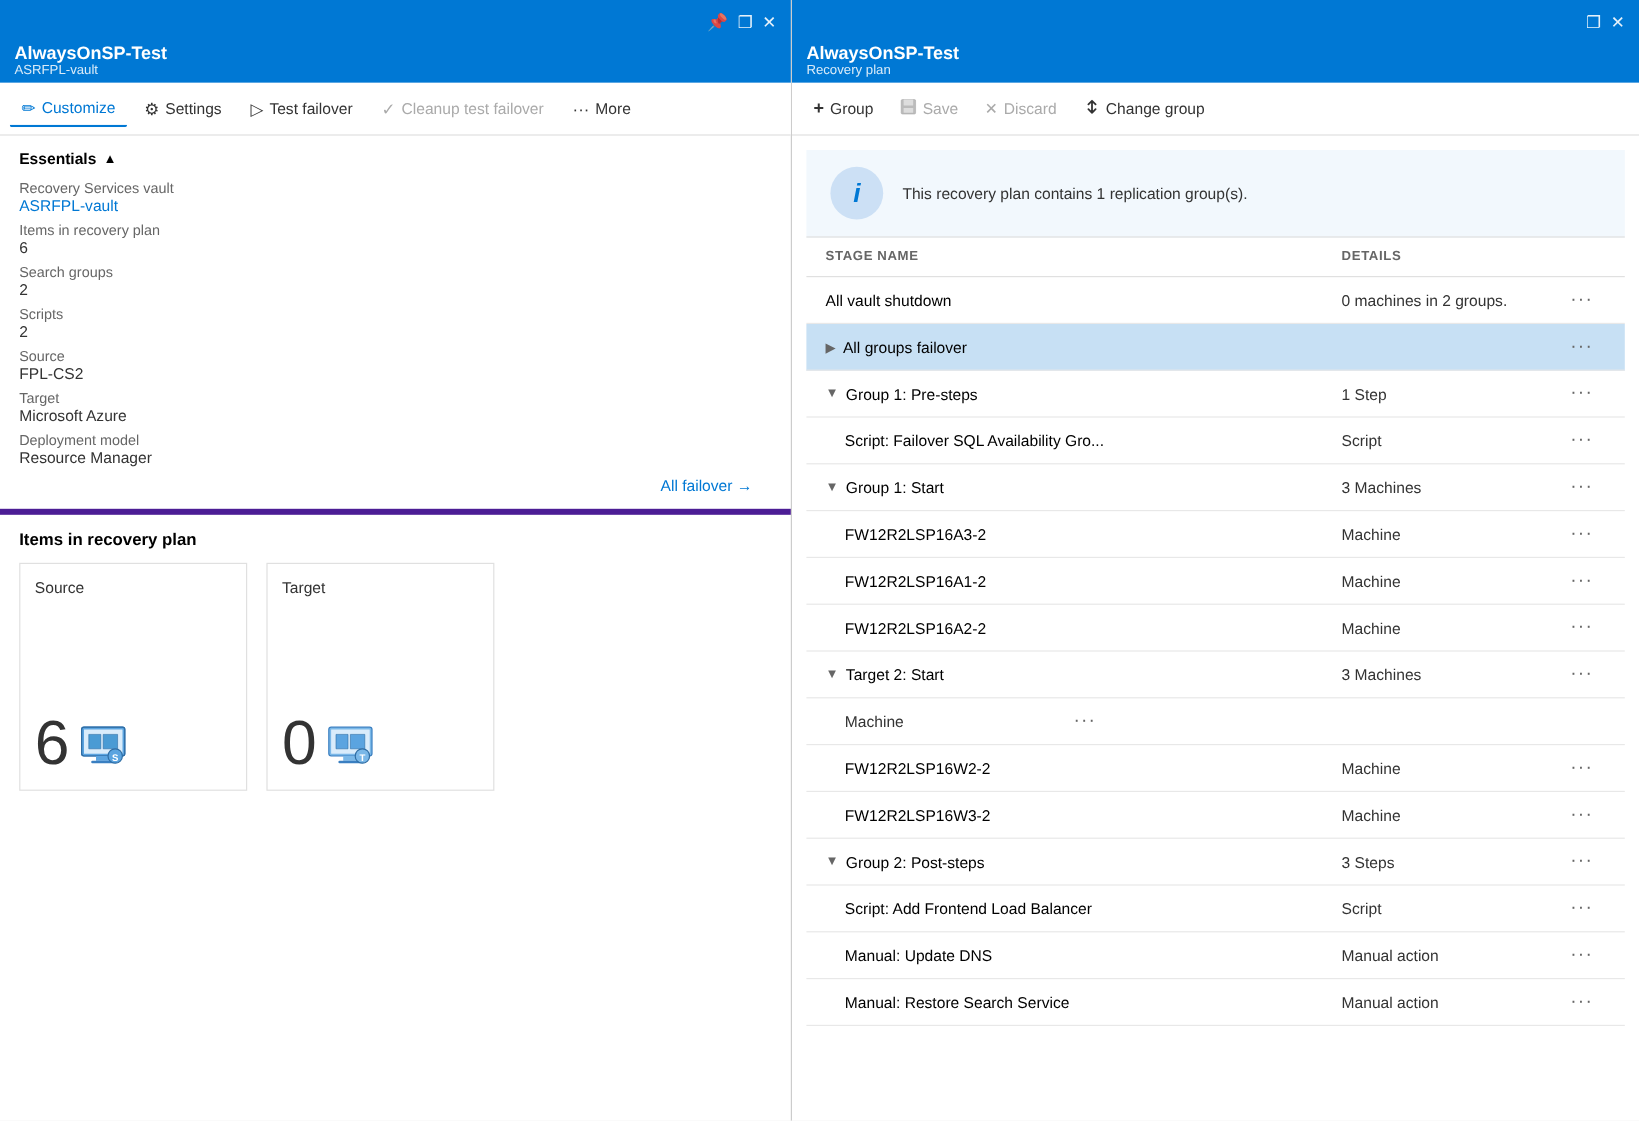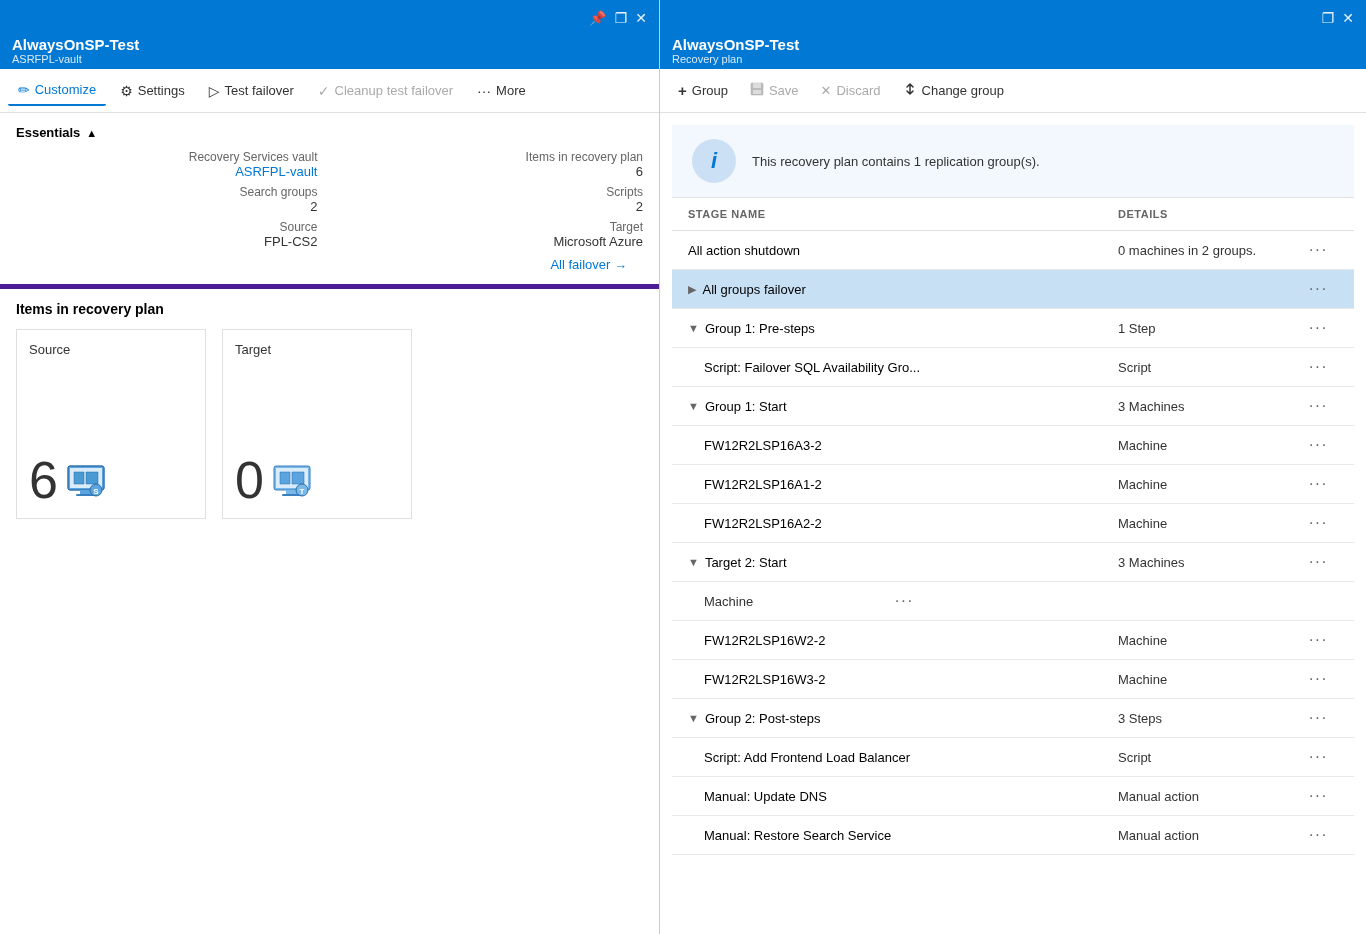--- a/index.html
+++ b/index.html
@@ -62,23 +62,22 @@
     .essentials-header {
       font-size: 13px;
       font-weight: 600;
       display: flex;
       align-items: center;
       gap: 6px;
       margin-bottom: 10px;
     }
     .essentials-grid {
       display: grid;
-      grid-template-columns: 1fr 1fr;
+      grid-template-columns: 1fr;
       gap: 6px 24px;
-      text-align: right;
     }
     .ess-item { display: flex; flex-direction: column; }
     .ess-label { color: #666; font-size: 12px; }
     .ess-value { font-size: 13px; color: #333; }
     .ess-value.link { color: #0078d4; cursor: pointer; }
     .all-settings-row {
       text-align: right;
       padding: 8px 16px 4px 0;
       font-size: 13px;
       color: #0078d4;
@@ -293,20 +292,24 @@
         <span class="ess-label">Scripts</span>
         <span class="ess-value">2</span>
       </div>
       <div class="ess-item">
         <span class="ess-label">Source</span>
         <span class="ess-value">FPL-CS2</span>
       </div>
       <div class="ess-item">
         <span class="ess-label">Target</span>
         <span class="ess-value">Microsoft Azure</span>
+      </div>
+      <div class="ess-item">
+        <span class="ess-label">Deployment model</span>
+        <span class="ess-value">Resource Manager</span>
       </div>
     </div>
     <div class="all-settings-row">
       <span>All failover →</span>
     </div>
   </div>
 
   <div class="items-section">
     <div class="items-title">Items in recovery plan</div>
     <div class="cards-row">
@@ -405,21 +408,21 @@
   <div class="table-container">
 
     <div class="table-header">
       <div class="col-stage">STAGE NAME</div>
       <div class="col-details">DETAILS</div>
       <div class="col-more"></div>
     </div>
 
     <div class="table-row">
       <div class="row-stage">
-        <span>All action shutdown</span>
+        <span>All vault shutdown</span>
       </div>
       <div class="row-details">0 machines in 2 groups.</div>
       <div class="row-more">···</div>
     </div>
 
     <div class="table-row highlighted">
       <div class="row-stage">
         <span class="expand-arrow">▶</span>
         <span>All groups failover</span>
       </div>

